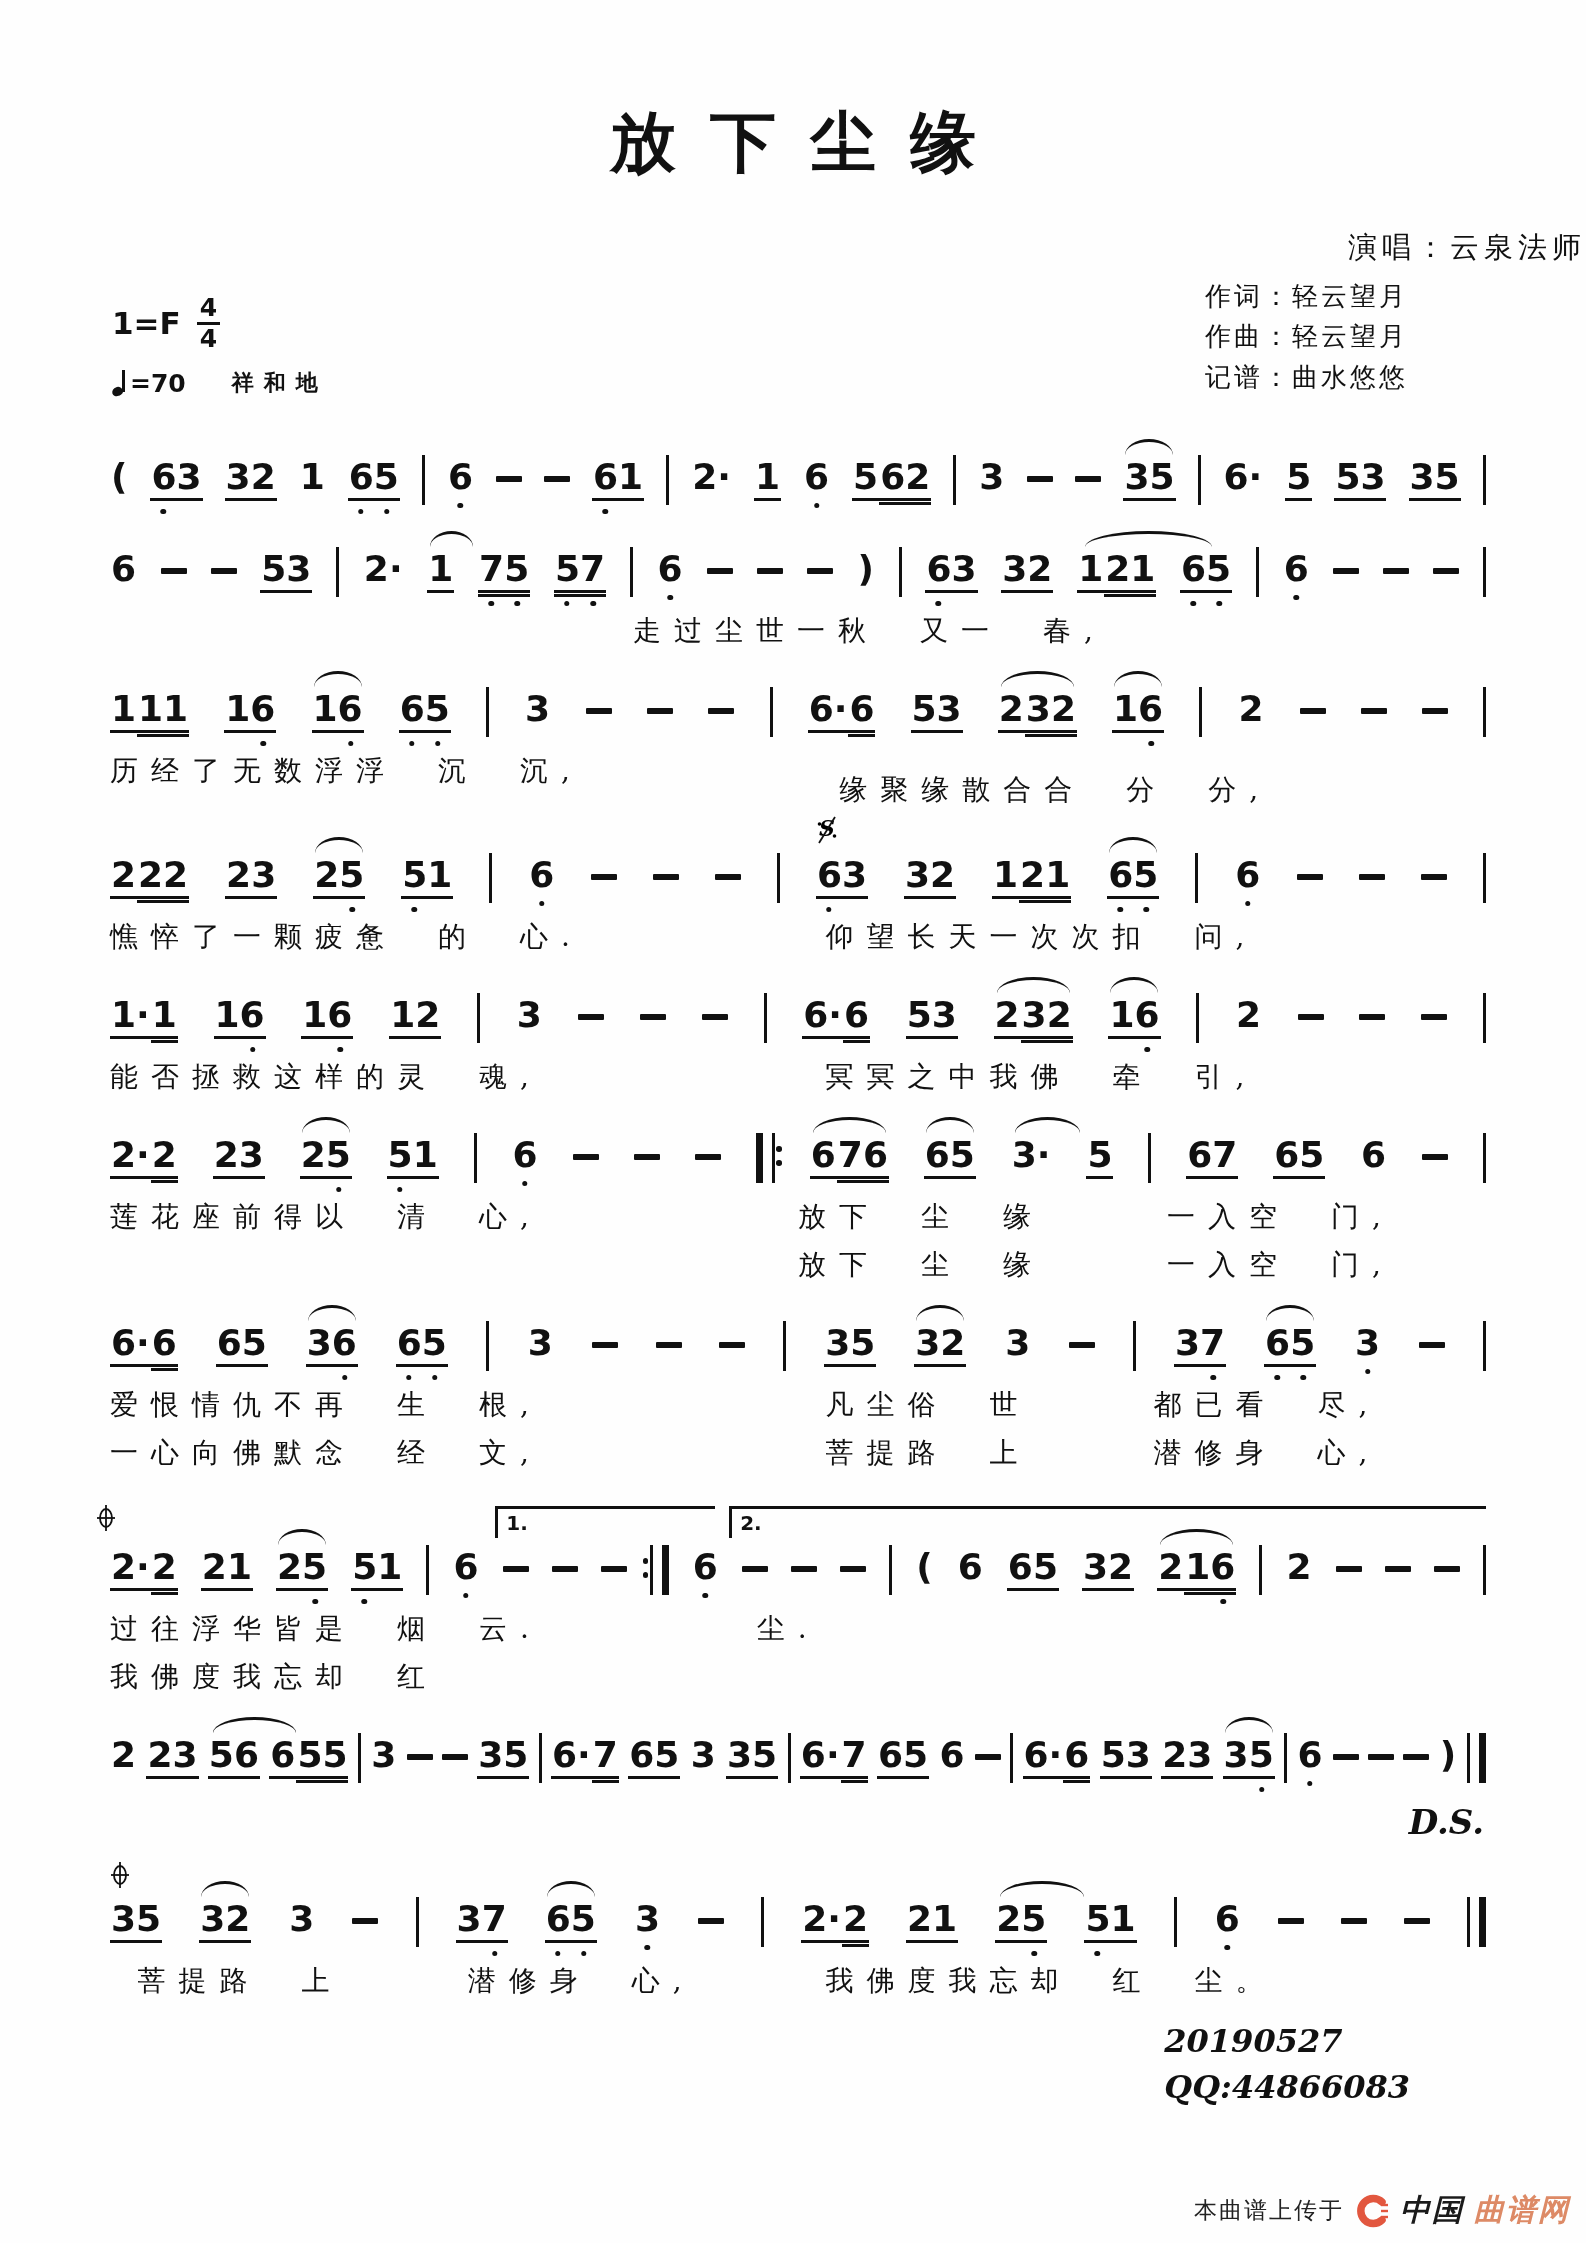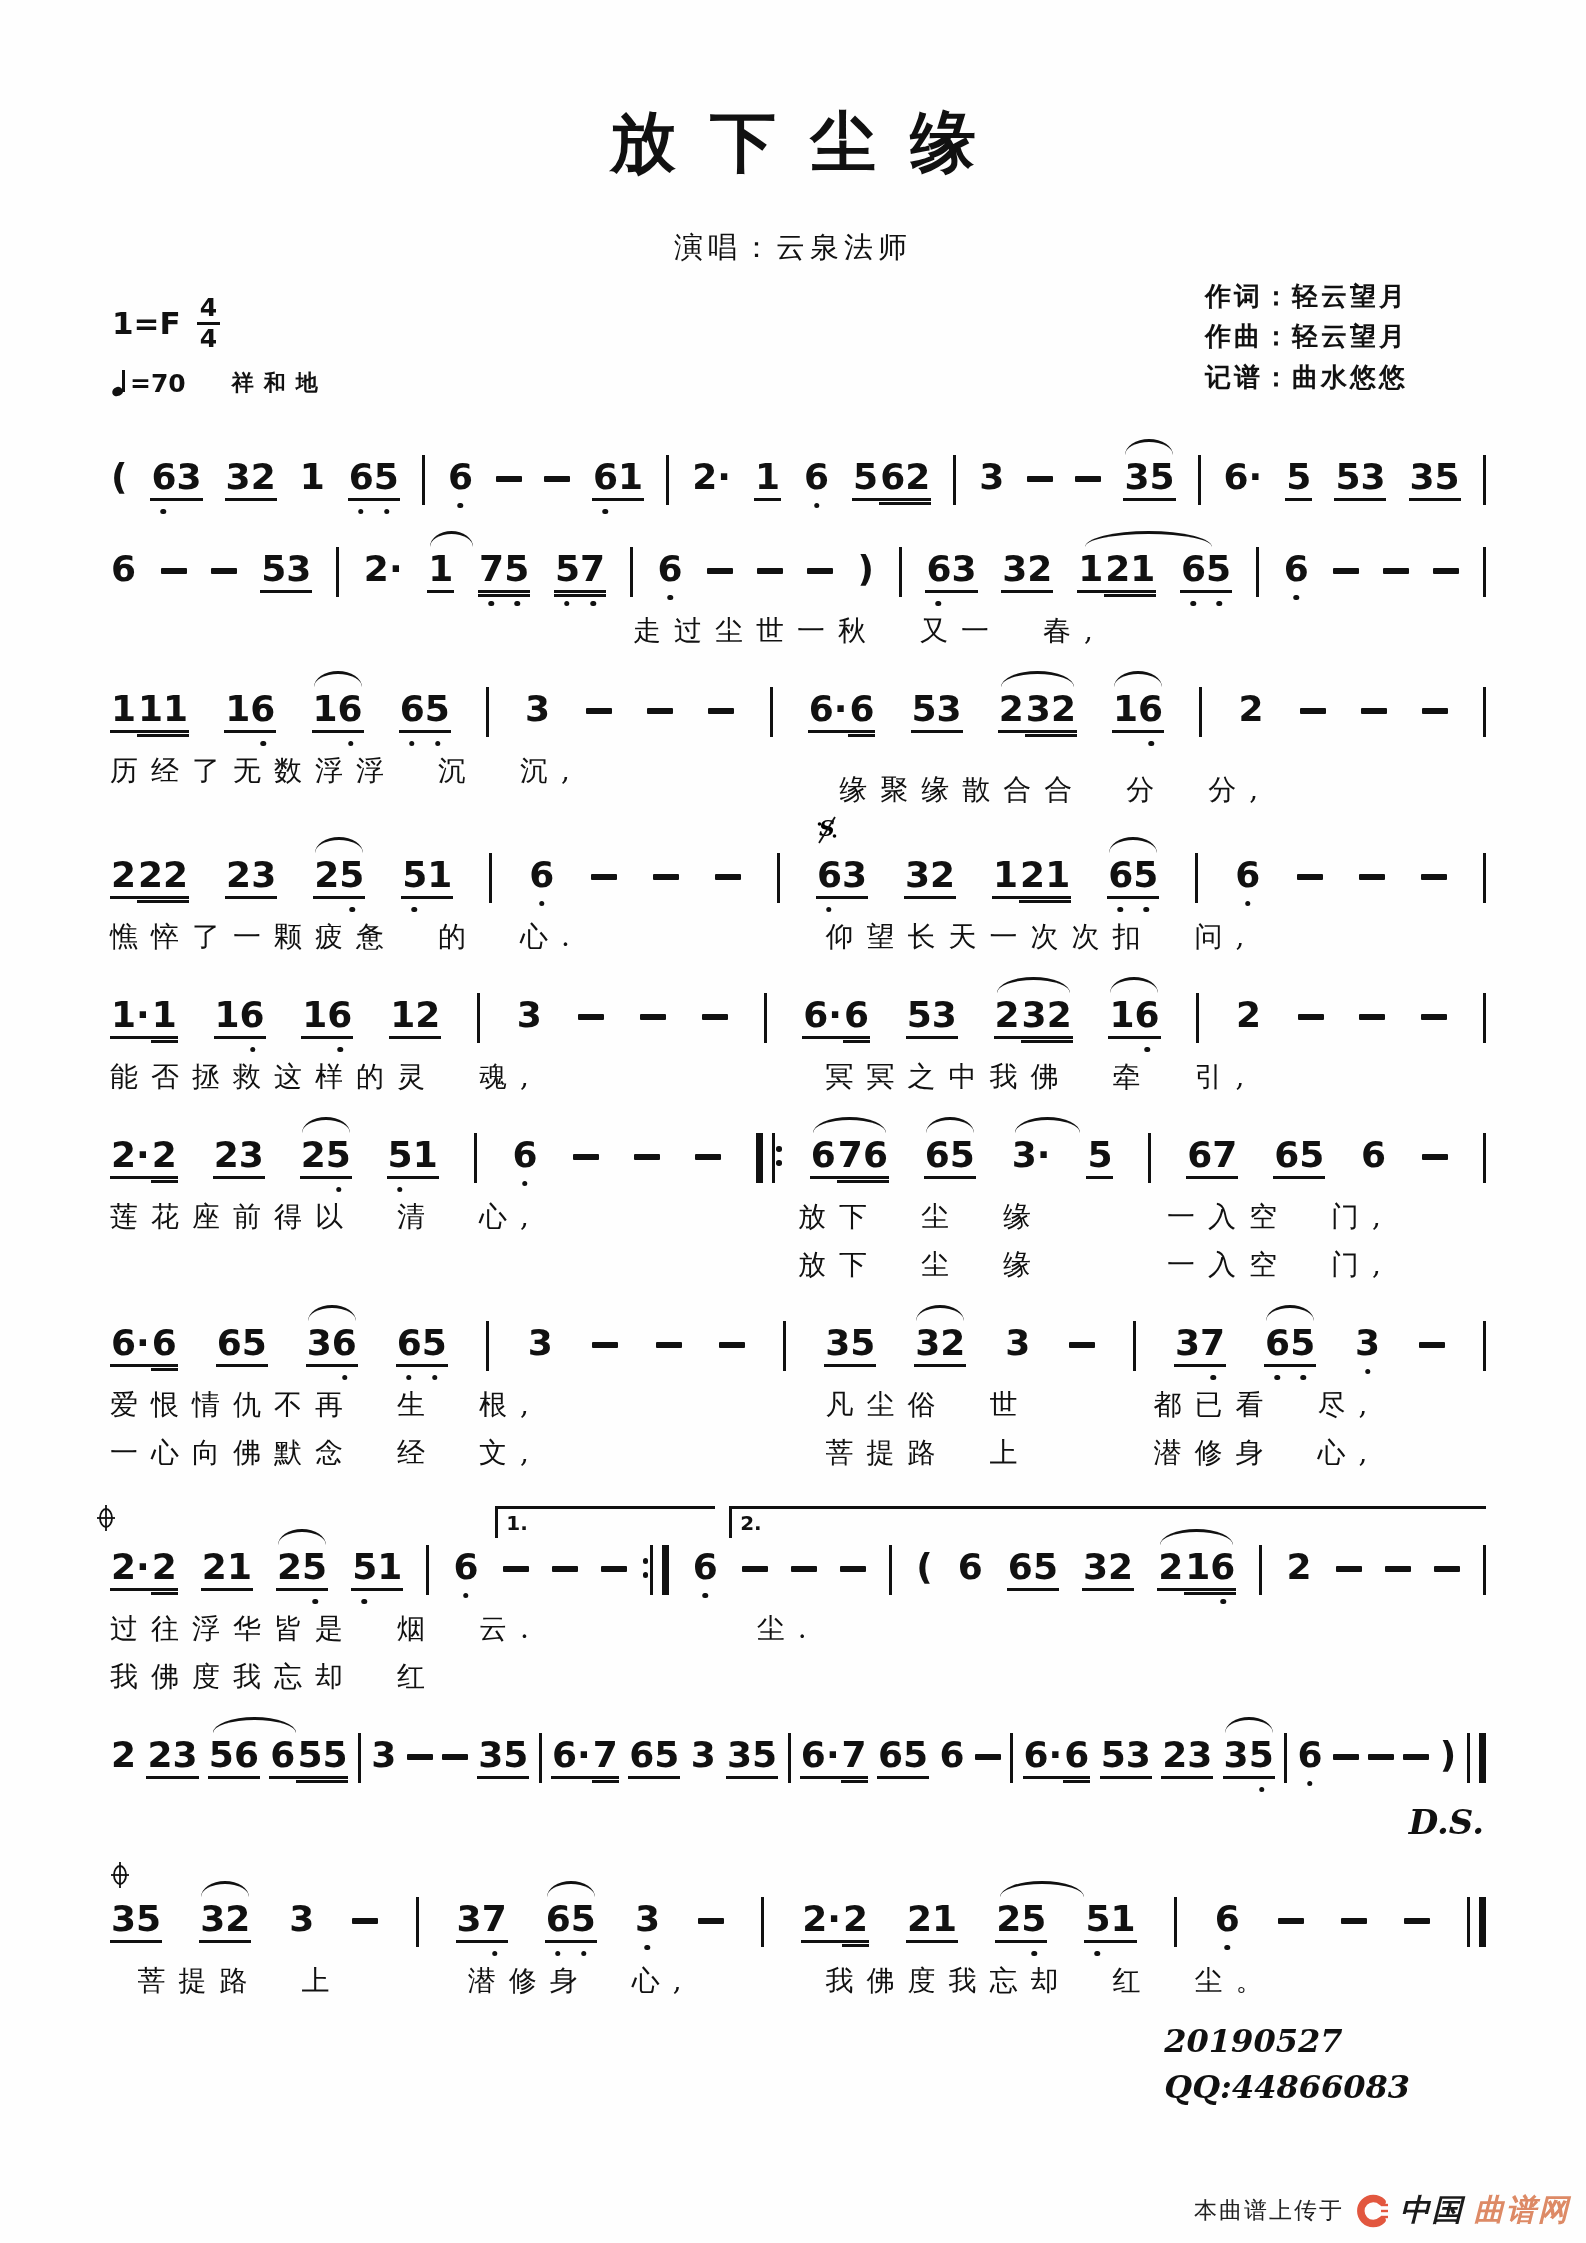--- a/index.html
+++ b/index.html
@@ -1,34 +1,34 @@
 <!DOCTYPE html>
 <html style="--site: #dd8a66;"><head>
 <meta charset="utf-8">
 <style>
   html,body{margin:0;padding:0;background:#888;}
   .page{position:relative;width:1586px;height:2243px;background:#fefefe;margin:0 auto;
         font-family:"DejaVu Sans",sans-serif;color:#111;overflow:hidden;}
   
   .title{padding-top:98px;text-align:center;font-family:"DejaVu Serif",serif;
          font-size:66px;font-weight:900;letter-spacing:34px;text-indent:34px;}
-  .subtitle{margin-top:40px;text-align:center;font-family:"DejaVu Serif",serif;
+  .subtitle{margin-top:40px;text-align:right;font-family:"DejaVu Serif",serif;
             font-size:29px;letter-spacing:5px;}
   .meta{position:relative;height:150px;margin:8px 108px 0 112px;}
   .keysig{position:absolute;left:0;top:18px;font-size:31px;font-weight:800;display:flex;align-items:center;gap:16px;}
   .frac{display:inline-flex;flex-direction:column;align-items:center;font-size:25px;font-weight:800;line-height:1.1;}
   .frac .top{border-bottom:3px solid #111;padding:0 3px;}
   .temporow{position:absolute;left:0;top:92px;display:flex;align-items:center;font-size:25px;font-weight:700;}
   .note-icon{position:relative;width:16px;height:28px;margin-right:2px;display:inline-block;}
   .note-icon::before{content:"";position:absolute;left:0;bottom:1px;width:11px;height:9px;background:#111;
                      border-radius:55% 45% 50% 50%/60% 60% 45% 45%;transform:rotate(-18deg);}
   .note-icon::after{content:"";position:absolute;right:3px;bottom:5px;width:3px;height:22px;background:#111;}
   .mood{margin-left:46px;font-family:"DejaVu Serif",serif;font-weight:600;font-size:22px;letter-spacing:10px;}
   .credits{position:absolute;right:70px;top:0;font-family:"DejaVu Serif",serif;
-           font-size:26px;line-height:1.55;letter-spacing:3px;text-align:center;font-weight:bold;}
+           font-size:26px;line-height:1.55;letter-spacing:3px;text-align:center;}
   
   .sheet{margin:26px 100px 0 110px;}
   .system{position:relative;margin-top:30px;}
   .system.has-volta{margin-top:66px;}
   .system.has-topmark{margin-top:56px;}
   .noterow{display:flex;justify-content:space-between;align-items:flex-start;position:relative;height:62px;}
   .tok{position:relative;display:inline-flex;align-items:flex-start;font-size:36px;font-weight:700;line-height:1.18;}
   .sub{position:relative;padding:0 1px;}
   .u1{border-bottom:3.5px solid #111;}
   .u2{border-bottom:3.5px solid #111;position:relative;}

